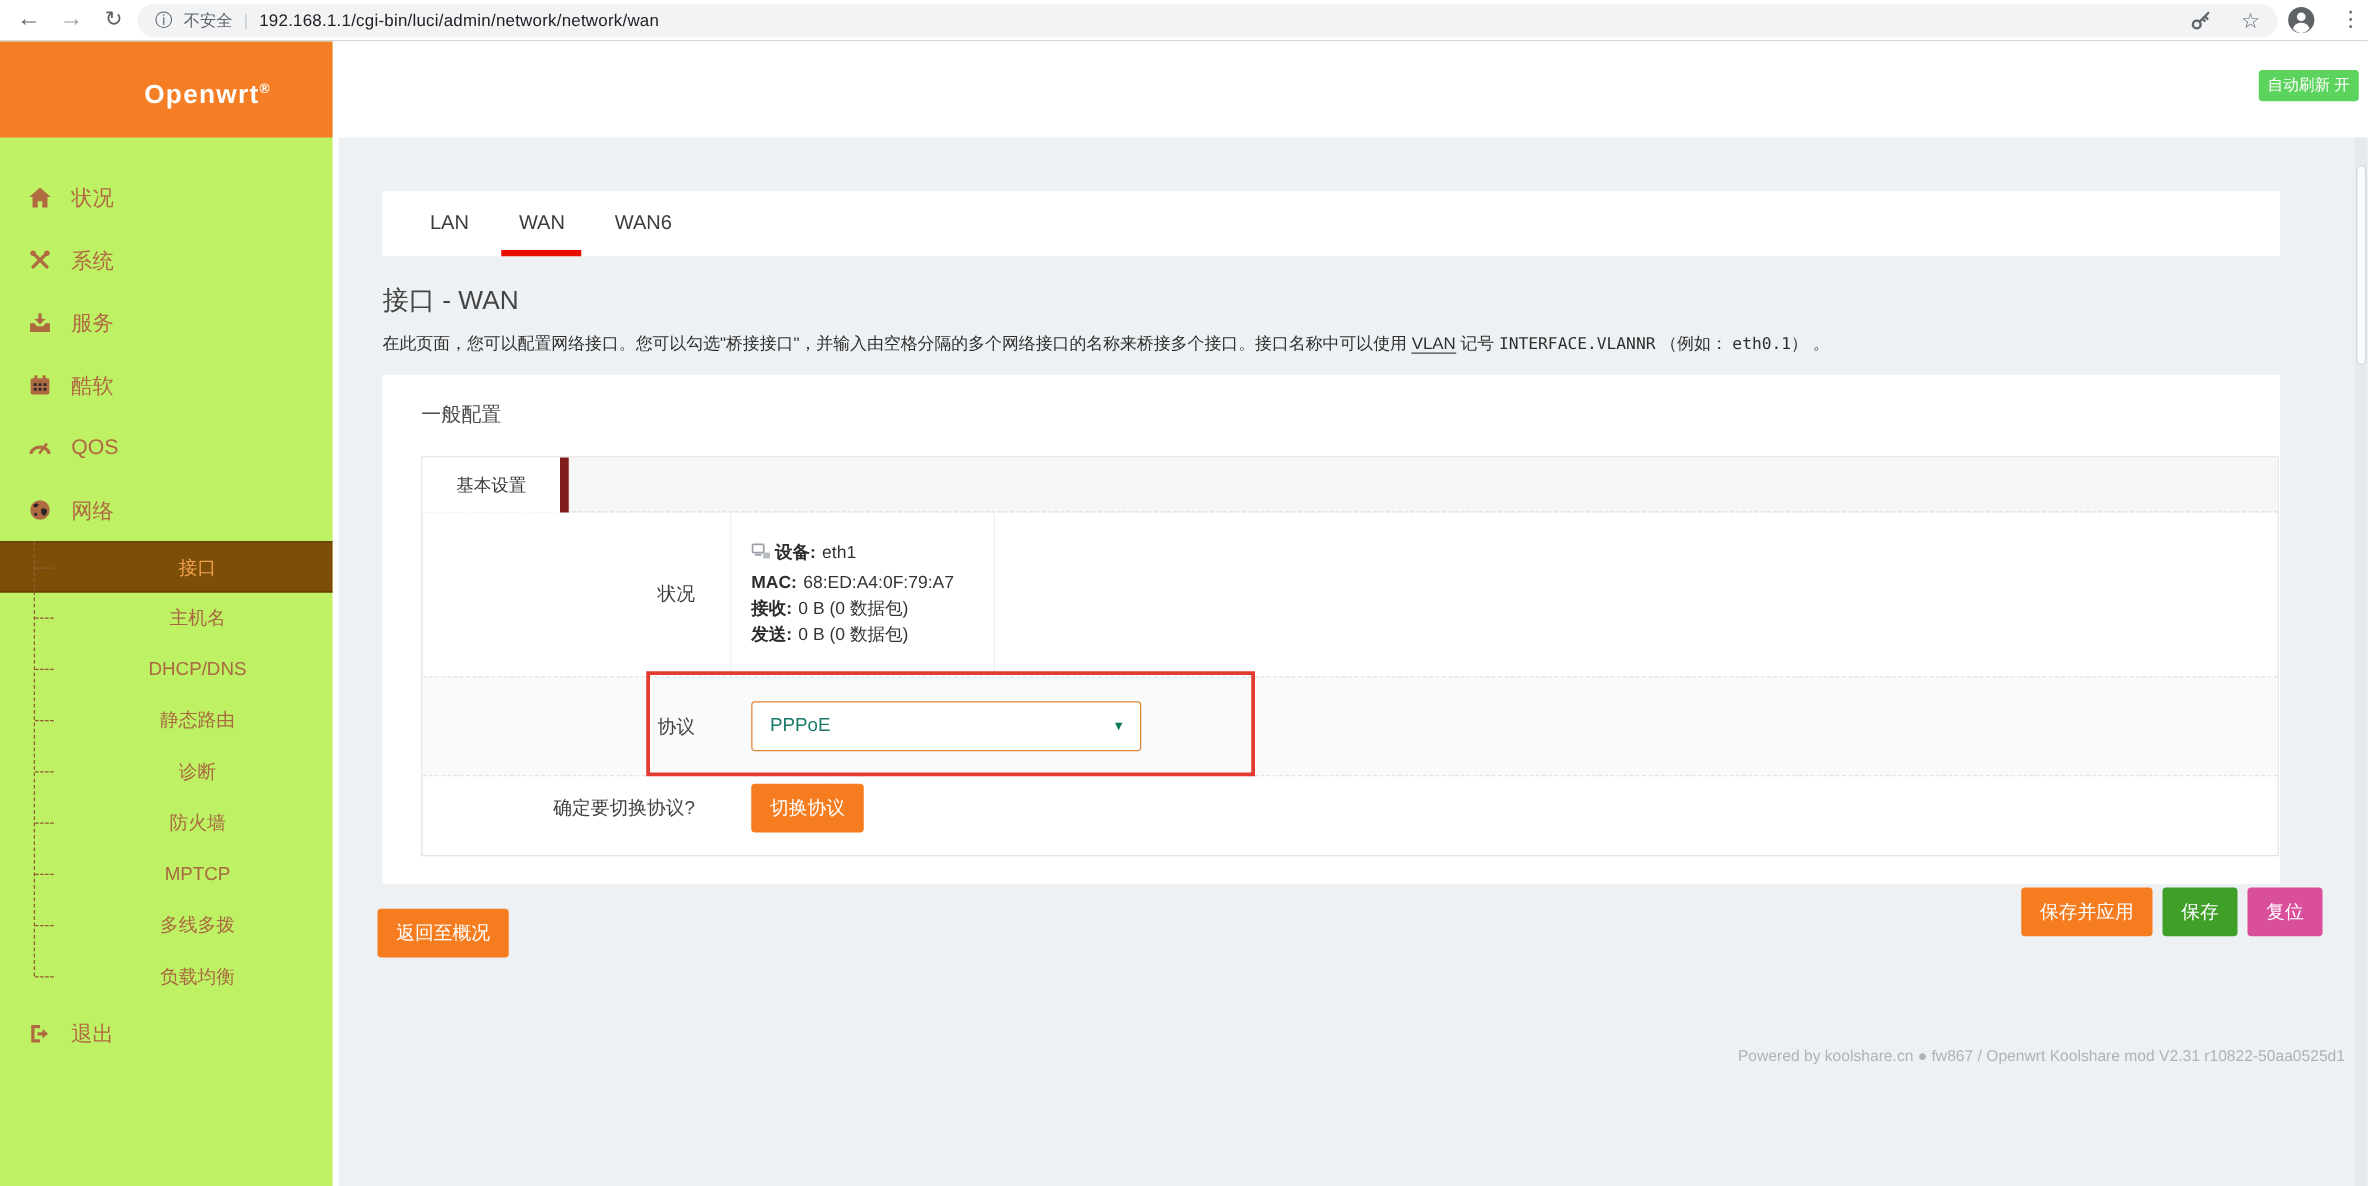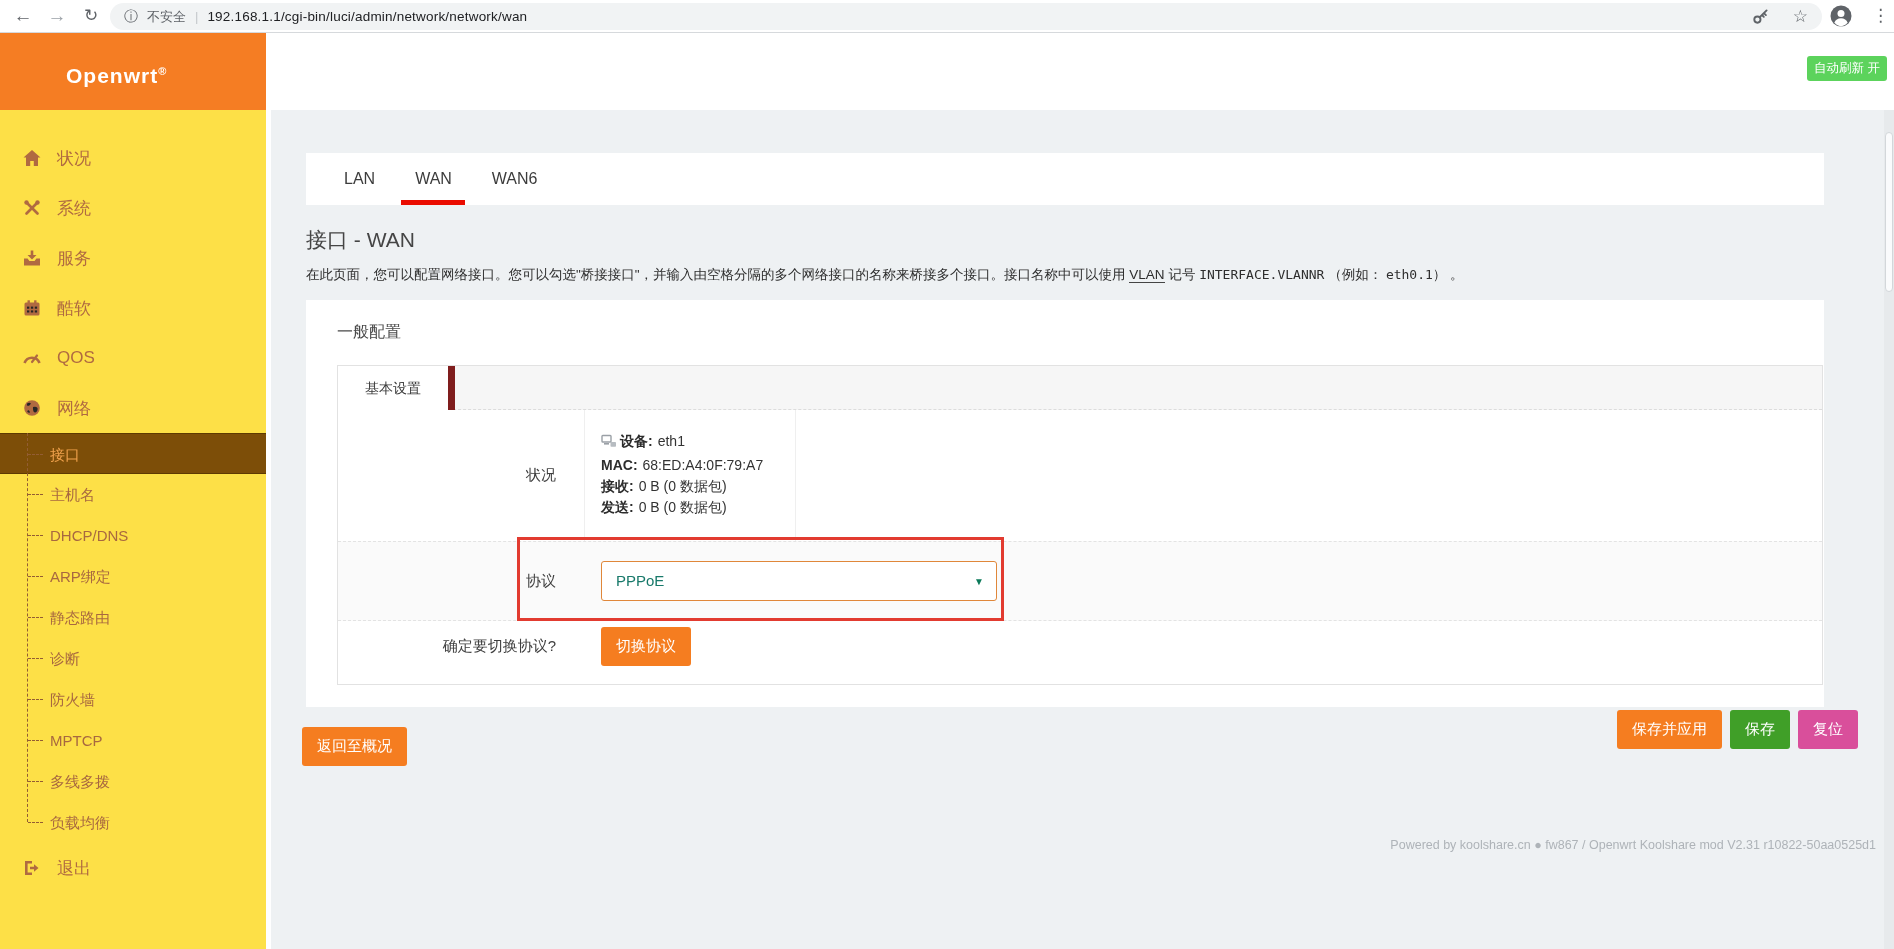--- a/index.html
+++ b/index.html
@@ -21,21 +21,21 @@
   .sec-label { color:#5f6368; font-size:13px; }
   .sec-sep { color:#c4c7ca; font-size:13px; }
   .url-text { color:#202124; font-size:13.5px; letter-spacing:.2px; }
   .omni-right { margin-left:auto; display:flex; align-items:center; gap:24px; }
   .star-glyph { font-size:17px; color:#5f6368; }
   .chrome-avatar { position:absolute; left:1830px; top:5px; width:22px; height:22px; }
   .chrome-menu { position:absolute; left:1872px; top:0; height:33px; line-height:31px;
     font-size:17px; color:#5f6368; width:16px; text-align:center; }
 
   
-  .sidebar { position:absolute; left:0; top:33px; width:266px; height:916px; background:#fde047; }
+  .sidebar { position:absolute; left:0; top:33px; width:266px; height:916px; background:#bef264;text-align:center; }
   .logo { height:77px; background:#f57d23; color:#fff; font-size:21px; font-weight:bold;
     letter-spacing:1px; line-height:77px; padding-left:66px; }
   .logo sup { font-size:11px; }
   .menu { padding-top:23px; }
   .mitem { height:50px; display:flex; align-items:center; padding-left:22px; gap:15px;
     color:#b06a41; font-size:17px; cursor:pointer; }
   .mitem svg { flex:none; }
   .submenu { position:relative; }
   .tree-v { position:absolute; left:27px; top:0; height:calc(100% - 21px);
     border-left:1px dashed #935d33; z-index:2; }
@@ -80,21 +80,21 @@
   .row-status { height:131px; }
   .status-cell { margin-left:6px; width:212px; border-left:1px solid #efefef;
     border-right:1px solid #efefef; padding:21px 0 0 16px; }
   .sline { font-size:14px; color:#333; line-height:21px; white-space:nowrap; }
   .sline b { color:#2d2d2d; }
   .sline .v { margin-left:5px; }
   .eth-ic { display:inline-block; vertical-align:-3px; margin-right:3px; }
 
   .row-protocol { height:80px; background:#fafafa; border-top:1px dashed #e3e3e3;
     border-bottom:1px dashed #e3e3e3; align-items:center; }
-  .select { position:relative; margin-left:23px; width:396px; height:40px; line-height:38px;
+  .select { position:relative; margin-left:23px; width:312px; height:40px; line-height:38px;
     border:1px solid #e0873a; border-radius:3px; background:#fff; color:#18796a; font-size:15px;
     padding:0 14px; cursor:pointer; }
   .select .arrow { position:absolute; right:12px; top:0; line-height:40px; font-size:10px; color:#0c7a5a; }
 
   .row-switch { height:64px; }
   .row-switch .row-label { align-items:flex-start; padding-top:16px; }
   .btn { display:inline-block; border:none; border-radius:3px; color:#fff; font-size:15px;
     padding:10px 15px; cursor:pointer; font-family:inherit; }
   .btn-orange { background:#f57d20; }
   .btn-green { background:#409f28; }
@@ -198,21 +198,20 @@
         <path d="M5 5.5 q2.5 -1.5 4 0 q-1 2 -3 2.5 q-1.8 -0.5 -1 -2.5 Z M11 9 q3 -1 4.5 1 q0.5 3 -2 4.5 q-3 0 -2.5 -5.5 Z M6 12 q2 0.5 2 2.5 q-1.5 0.5 -2.8 -0.8 Z" fill="#262626"></path>
       </svg>
       <span>网络</span>
     </div>
 
     <div class="submenu">
       <div class="tree-v"></div>
       <div class="sitem active">接口</div>
       <div class="sitem">主机名</div>
       <div class="sitem">DHCP/DNS</div>
-      <div class="sitem">ARP绑定</div>
       <div class="sitem">静态路由</div>
       <div class="sitem">诊断</div>
       <div class="sitem">防火墙</div>
       <div class="sitem">MPTCP</div>
       <div class="sitem">多线多拨</div>
       <div class="sitem">负载均衡</div>
     </div>
 
     <div class="mitem">
       <svg width="20" height="20" viewBox="0 0 20 20">

